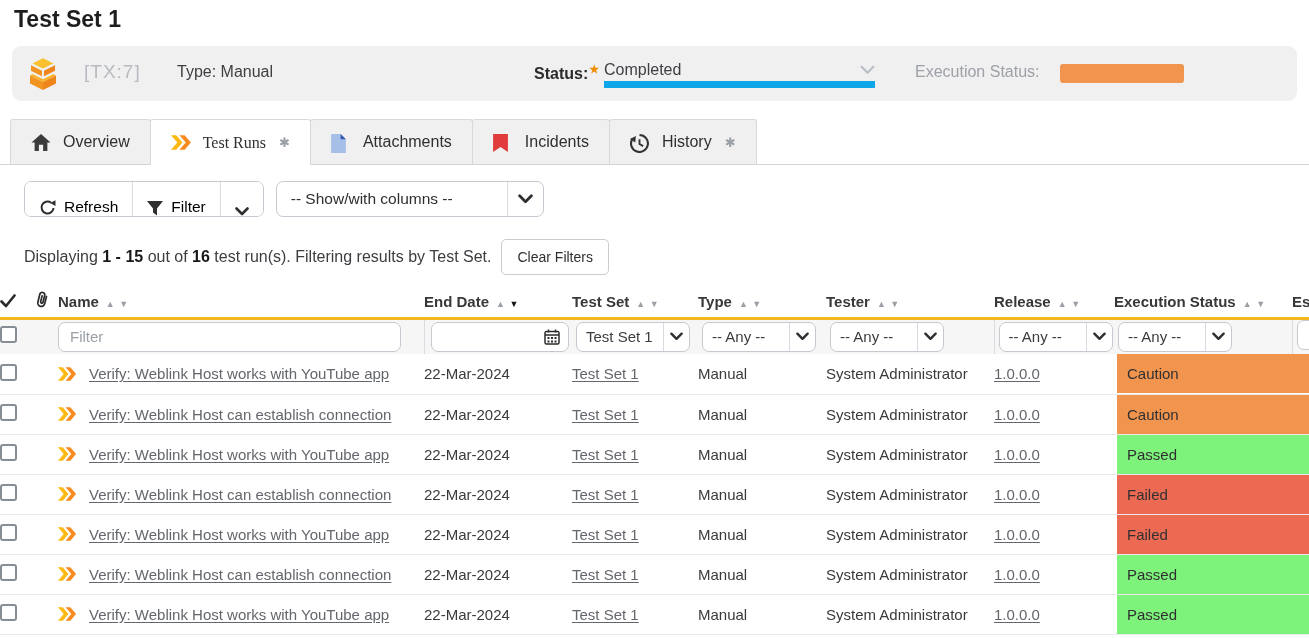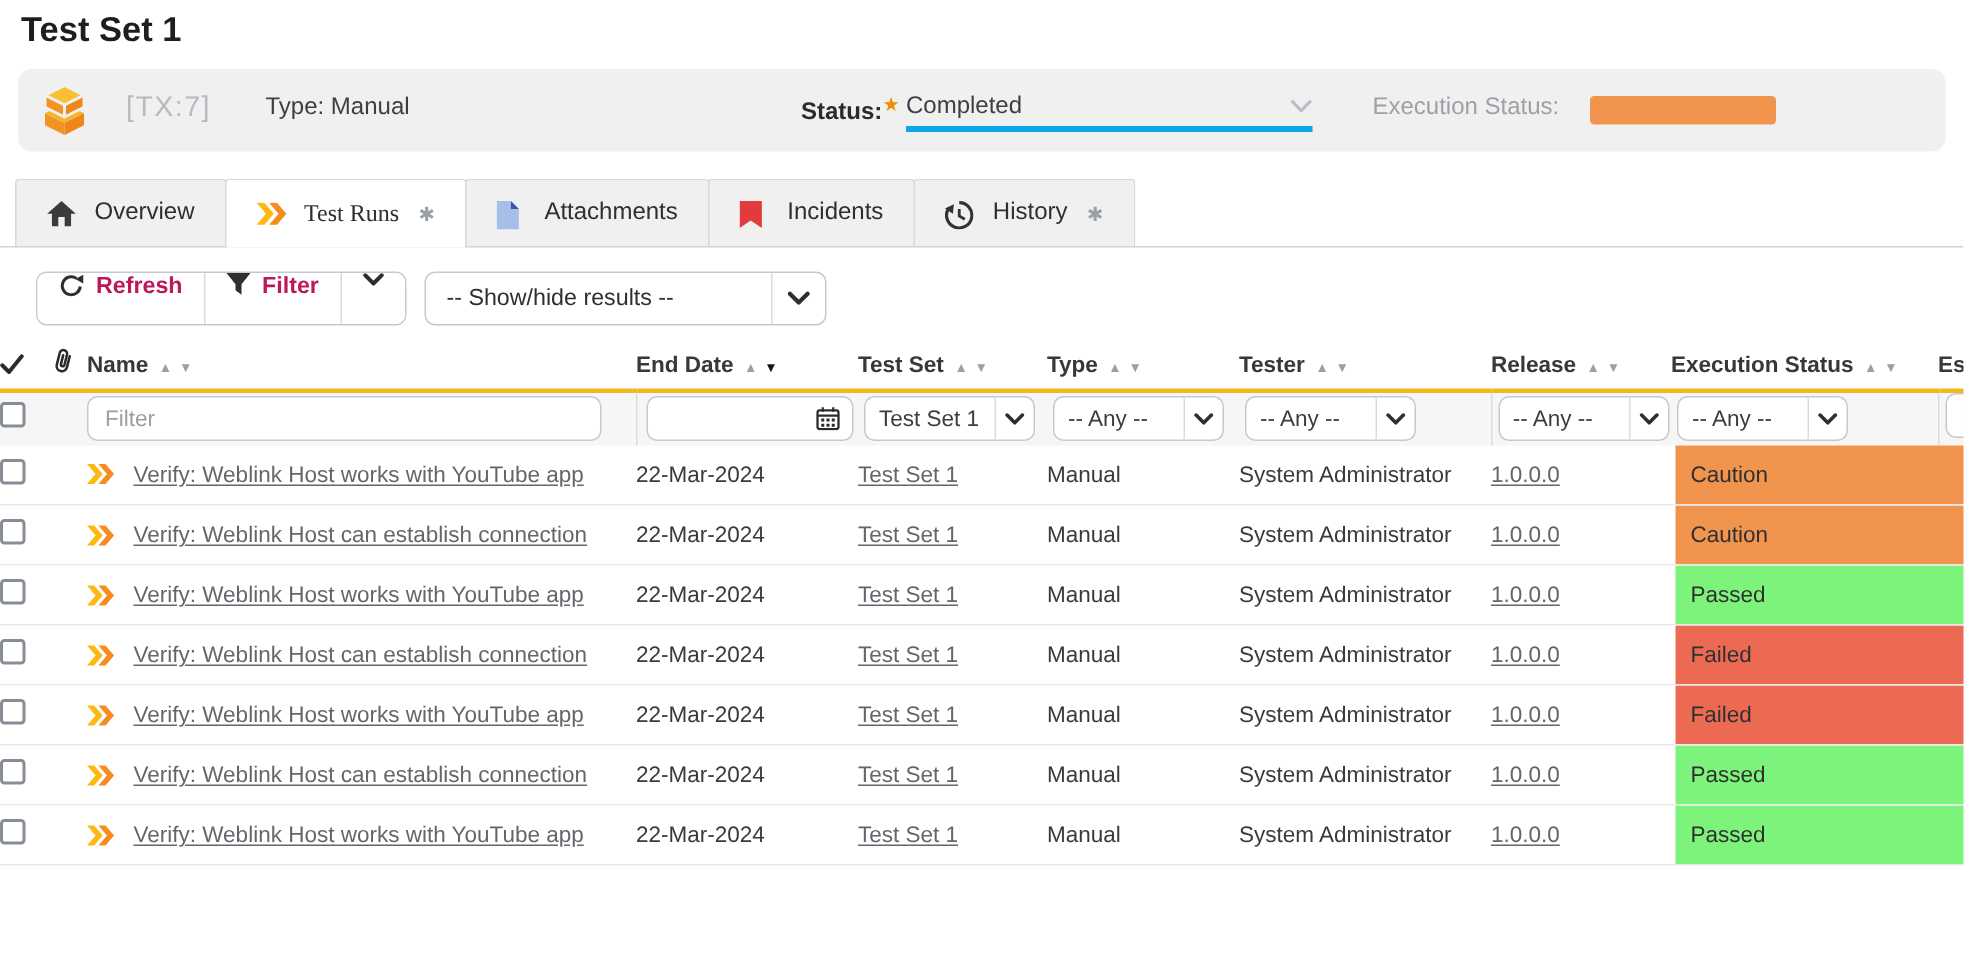--- a/index.html
+++ b/index.html
@@ -11,39 +11,39 @@
   .page-title { margin:6px 0 0 14px; font-size:23px; font-weight:700; color:#1e1e1f; }
 
   
   .info-bar { position:relative; margin:13px 12px 0; height:55px; background:#f0f0f1; border-radius:9px;padding-left:13px; }
   .ib-icon { position:absolute; left:13px; top:10px; width:36px; height:36px; }
   .ib-token { position:absolute; left:72px; top:15px; font-size:19px; color:#b7bbc0; letter-spacing:1px; }
   .ib-type { position:absolute; left:165px; top:17px; font-size:16px; color:#3d3f42; }
   .ib-status-label { position:absolute; left:522px; top:17px; font-size:16px; font-weight:700; color:#2b2b2d; }
   .req-star { color:#f08c00; font-size:11px; vertical-align:super; margin-left:1px; }
   .ib-select { position:absolute; left:592px; top:12px; width:271px; height:30px; display:flex;
-    align-items:center; justify-content:space-between; border-bottom:4px solid #0ea5e9;
+    align-items:center; justify-content:space-between; border-bottom:7px solid #0ea5e9;
     font-size:16px; color:#3d3f42; cursor:pointer; }
   .ib-exec-label { position:absolute; left:903px; top:17px; font-size:16px; color:#9da1a6; }
   .ib-exec-bar { position:absolute; left:1048px; top:18px; width:124px; height:19px; border-radius:3px; background:#f0944e; }
 
   
   .tabbar { display:flex; align-items:flex-end; margin-top:18px; padding-left:10px;
     border-bottom:1px solid #d4d4d6; height:46px; }
   .tab { display:flex; align-items:center; gap:11px; height:45px; padding:0 20px; background:#f0f0f1;
     border:1px solid #d9d9db; border-bottom:none; border-radius:3px 3px 0 0; font-size:16px;
     color:#2f2f31; cursor:pointer; white-space:nowrap; }
   .tab + .tab { margin-left:-1px; }
   .tab.active { background:#fff; height:46px; margin-bottom:-1px; z-index:2; position:relative;font-family:Liberation Serif, serif; }
   .dirty { color:#9aa0a6; font-size:13px; margin-left:2px; }
 
   
   .toolbar { margin:16px 0 0 24px; display:flex; gap:12px; }
   .btn-group { display:inline-flex; background:#fff; border:1px solid #c6cad0; border-radius:7px; height:36px; overflow:hidden; }
-  .btn { display:inline-flex; align-items:flex-start; gap:8px; padding:0 14px; font-size:15.5px; color:#be185d; background:#fff; border:none; cursor:pointer;font-weight:bold; }
+  .btn { display:inline-flex; align-items:flex-end; gap:8px; padding:0 14px; font-size:15.5px; color:#000000; background:#fff; border:none; cursor:pointer; }
   .btn + .btn { border-left:1px solid #d8dbdf; }
   .cols-select { display:inline-flex; align-items:center; justify-content:space-between; height:36px; width:268px;
     border:1px solid #c6cad0; border-radius:7px; background:#fff; padding-left:14px; font-size:15.5px; cursor:pointer; }
   .chev-zone { border-left:1px solid #d8dbdf; align-self:stretch; display:flex; align-items:center; padding:0 10px; margin-left:8px; }
 
   
   .summary { margin:22px 0 0 24px; display:flex; align-items:center; font-size:16px; color:#3b3d40; }
   .summary b { color:#17181a; }
   .clear-btn { margin-left:10px; height:36px; padding:0 15px; background:#fff; border:1px solid #c9cdd2;
     border-radius:5px; font-size:14px; color:#2f2f31; cursor:pointer; font-family:inherit; }
@@ -188,29 +188,33 @@
       </button>
       <button class="btn">
         <span>
           <svg viewBox="0 0 14 9" width="14" height="9" fill="none" stroke="#2f2f2f" stroke-width="2.6" stroke-linecap="round" stroke-linejoin="round">
               <path d="M1.5 1.5 L7 7 L12.5 1.5"></path>
             </svg>
         </span>
       </button>
     </div>
     <div class="cols-select">
-      <span>-- Show/hide results --</span>
+      <span>-- Show/with columns --</span>
       <span class="chev-zone">
         <svg viewBox="0 0 14 9" width="15" height="10" fill="none" stroke="#2f2f2f" stroke-width="2.6" stroke-linecap="round" stroke-linejoin="round">
             <path d="M1.5 1.5 L7 7 L12.5 1.5"></path>
           </svg>
       </span>
     </div>
   </div>
 
+  <div class="summary">
+    <span><span>Displaying </span><b>1 - 15</b><span> out of </span><b>16</b><span> test run(s). Filtering results by Test Set.</span></span>
+    <button class="clear-btn">Clear Filters</button>
+  </div>
 
   <table class="grid">
     <colgroup>
       <col style="width:36px">
         <col style="width:22px">
         <col style="width:366px">
         <col style="width:148px">
       <col style="width:126px">
         <col style="width:128px">
         <col style="width:168px">

